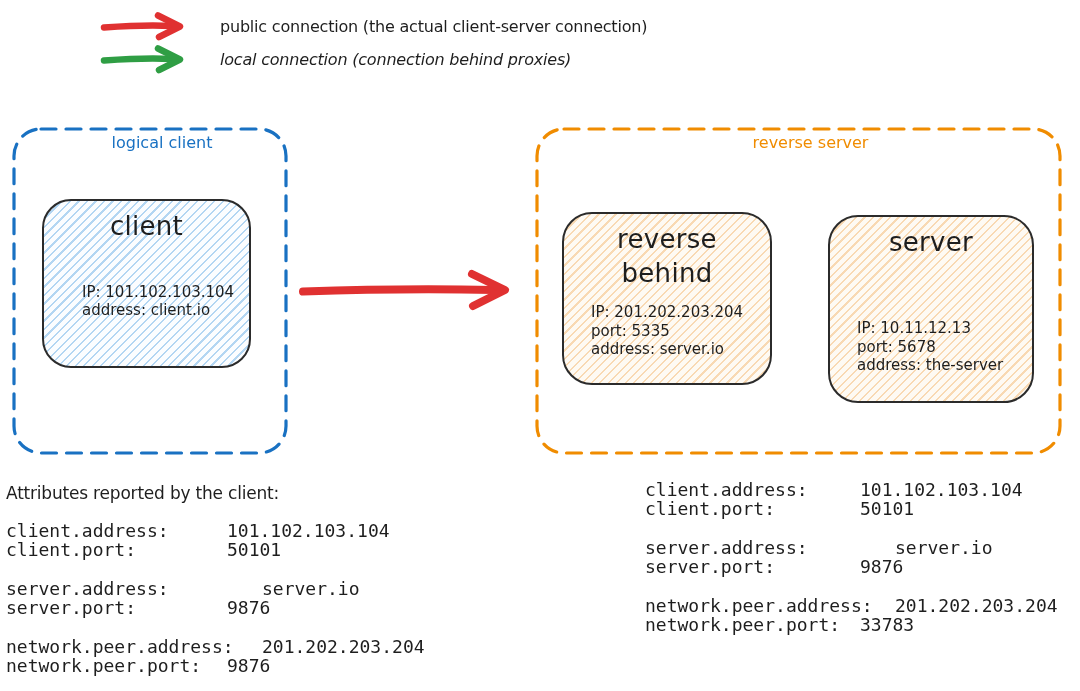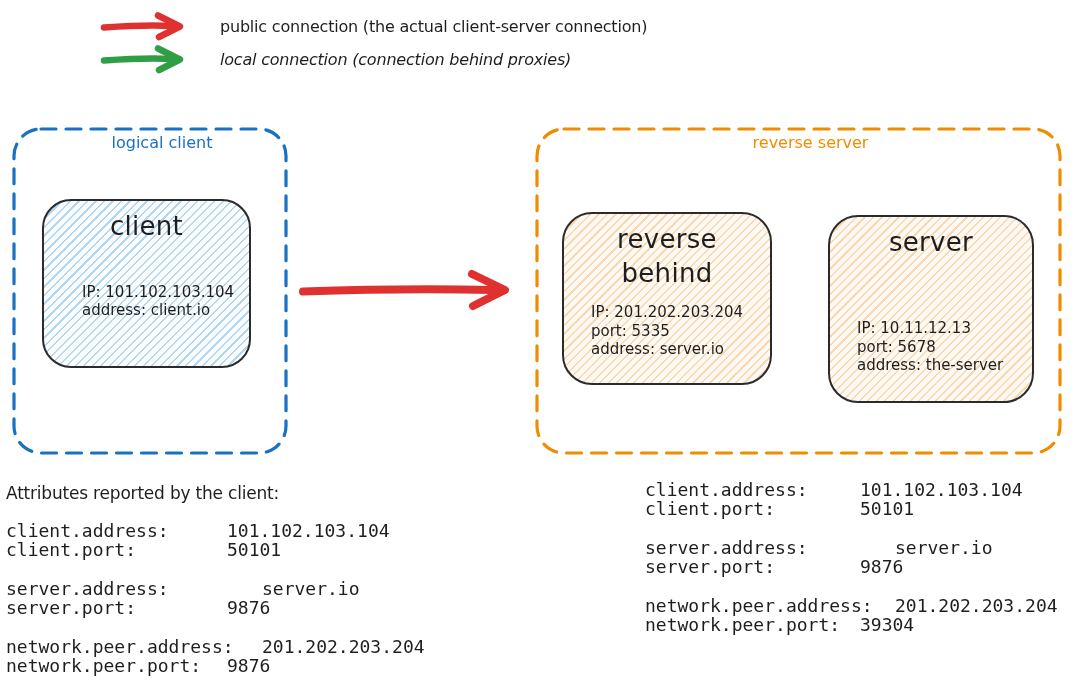--- a/index.html
+++ b/index.html
@@ -174,17 +174,17 @@
     <div class="attr-row">
       <span>server.port:</span>
       <span>9876</span>
     </div>
     <div class="attr-row gap">
       <span>network.peer.address:</span>
       <span>201.202.203.204</span>
     </div>
     <div class="attr-row">
       <span>network.peer.port:</span>
-      <span>39304</span>
+      <span>33783</span>
     </div>
   </div>
 
 </div>
 
 </body></html>

